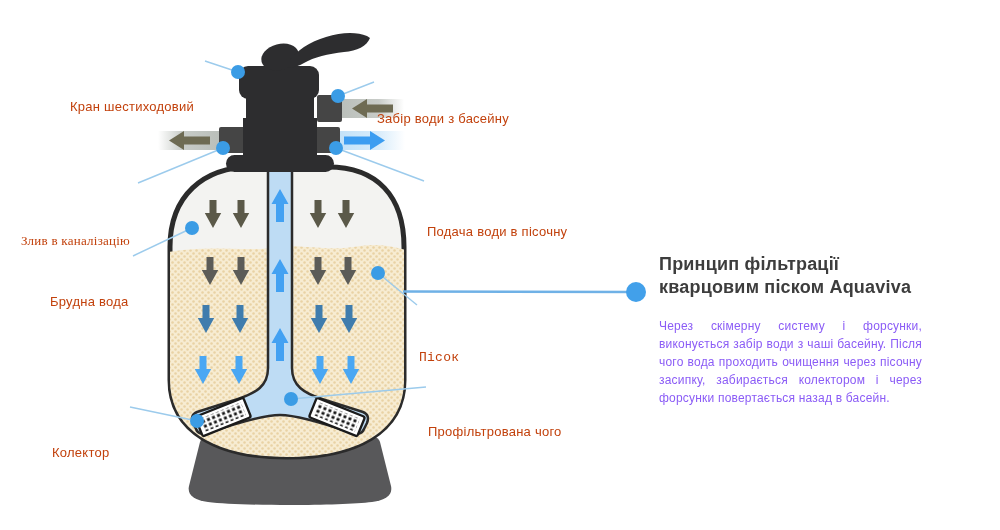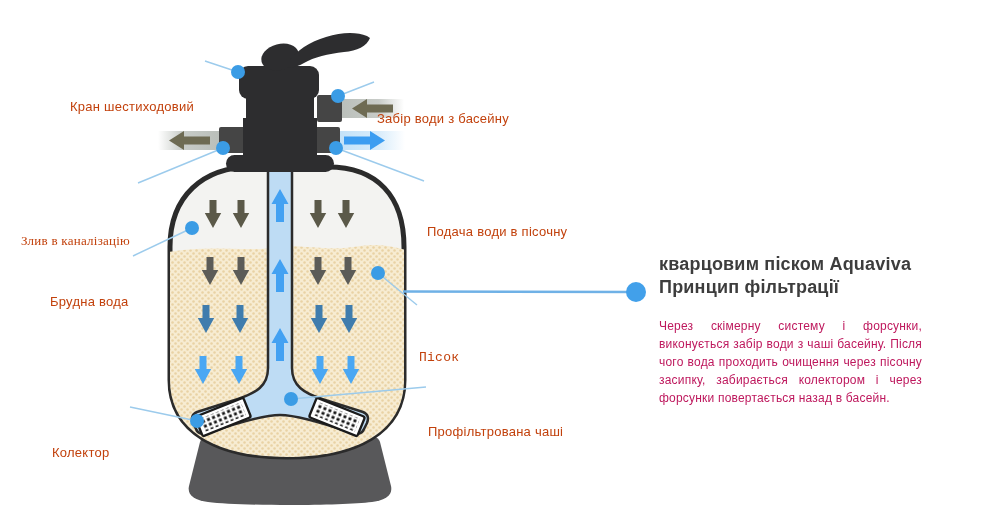--- a/index.html
+++ b/index.html
@@ -13,21 +13,21 @@
     letter-spacing:.25px;
     margin-top:45px;
   }
   .info-title{
     position:absolute;left:659px;top:253px;width:310px;
     font-size:18px;font-weight:bold;color:#3d3d3d;line-height:1.28;
     letter-spacing:.2px;
   }
   .info-body{
     position:absolute;left:659px;top:317px;width:263px;
-    font-size:12px;color:#be185d;line-height:1.5;text-align:justify;
+    font-size:12px;color:#8b5cf6;line-height:1.5;text-align:justify;
     letter-spacing:.2px;
   }
 </style>
 </head>
 <body>
 
 <div class="canvas">
 
   <svg class="diagram-svg" width="1000" height="530" viewBox="0 0 1000 530">
     <defs>
@@ -167,22 +167,22 @@
       <circle cx="636" cy="292" r="10" fill="#42a0ea"></circle>
     </g>
   </svg>
 
   <div class="label" style="left:70px;top:54px;">Кран шестиходовий</div>
   <div class="label" style="left:377px;top:66px;">Забір води з басейну</div>
   <div class="label" style="left:21px;top:188px;font-family:Liberation Serif, serif;">Злив в каналізацію</div>
   <div class="label" style="left:427px;top:179px;">Подача води в пісочну</div>
   <div class="label" style="left:50px;top:249px;">Брудна вода</div>
   <div class="label" style="left:419px;top:305px;font-family:Liberation Mono, monospace;">Пісок</div>
-  <div class="label" style="left:428px;top:379px;">Профільтрована чаші</div>
+  <div class="label" style="left:428px;top:379px;">Профільтрована чого</div>
   <div class="label" style="left:52px;top:400px;">Колектор</div>
 
   <div class="info-title">
+    <div>Принцип фільтрації</div>
     <div>кварцовим піском Aquaviva</div>
-    <div>Принцип фільтрації</div>
   </div>
   <div class="info-body">Через скімерну систему і форсунки, виконується забір води з чаші басейну. Після чого вода проходить очищення через пісочну засипку, забирається колектором і через форсунки повертається назад в басейн.</div>
 
 </div>
 
 </body></html>

